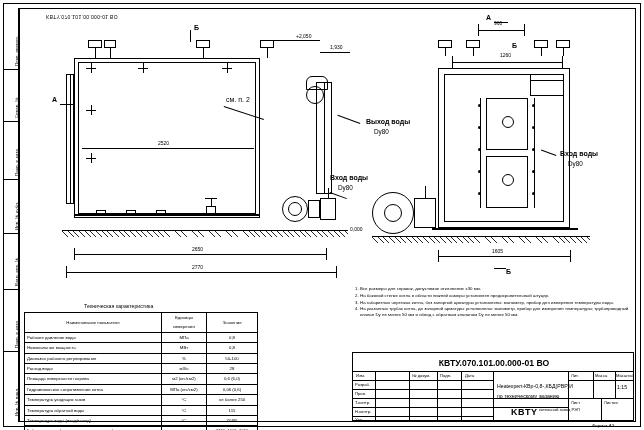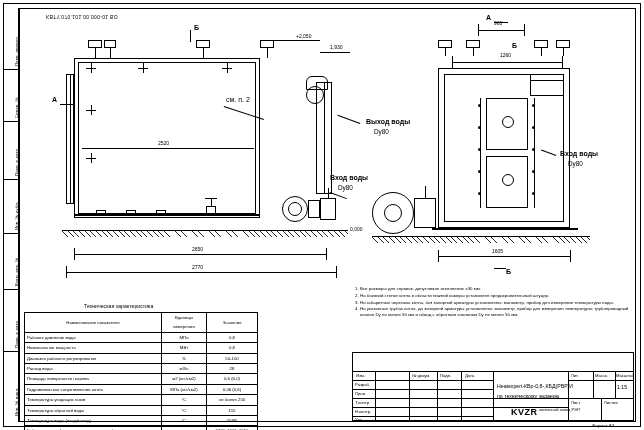--- a/index.html
+++ b/index.html
@@ -299,20 +299,21 @@
       <tr>
           <td class="c-name">Габариты котла (длина х ширина х высота)</td>
           <td class="c-unit">мм</td>
           <td class="c-val">2770x1605x2050</td>
         </tr>
     </tbody>
   </table>
 
   <div class="tb">
 
+    <div class="tb-code">КВТУ.070.101.00.000-01 ВО</div>
     <div class="tbline" style="left:0;top:18px;width:280px;height:1.2px;"></div>
 
     <div class="tbline" style="left:0;top:27px;width:140px;height:1px;"></div>
     <div class="tbline" style="left:0;top:36px;width:140px;height:1px;"></div>
     <div class="tbline" style="left:0;top:45px;width:140px;height:1px;"></div>
     <div class="tbline" style="left:0;top:54px;width:140px;height:1px;"></div>
     <div class="tbline" style="left:0;top:63px;width:140px;height:1px;"></div>
     <div class="tbline" style="left:22px;top:18px;width:1px;height:51px;"></div>
     <div class="tbline" style="left:56px;top:18px;width:1px;height:51px;"></div>
     <div class="tbline" style="left:84px;top:18px;width:1px;height:51px;"></div>
@@ -342,19 +343,19 @@
     <div class="tb-small" style="left:263px;top:20px;">Масштаб</div>
     <div class="tb-mid" style="left:264px;top:31px;">1:15</div>
 
     <div class="tbline" style="left:140px;top:45px;width:140px;height:1px;"></div>
     <div class="tbline" style="left:215px;top:45px;width:1px;height:24px;"></div>
     <div class="tbline" style="left:248px;top:45px;width:1px;height:24px;"></div>
     <div class="tb-small" style="left:218px;top:47px;">Лист</div>
     <div class="tb-small" style="left:251px;top:47px;">Листов</div>
 
     <div class="tbline" style="left:140px;top:54px;width:75px;height:1px;"></div>
-    <div class="logo" style="left:158px;top:54px;">KVZR</div>
+    <div class="logo" style="left:158px;top:54px;">KBTY</div>
     <div class="logo-sub" style="left:186px;top:55px;">котельный завод РЭП</div>
   </div>
 
   <div class="tiny" style="left:592px;top:423px;">Формат  А3</div>
 
 </div>
 
 </body></html>

